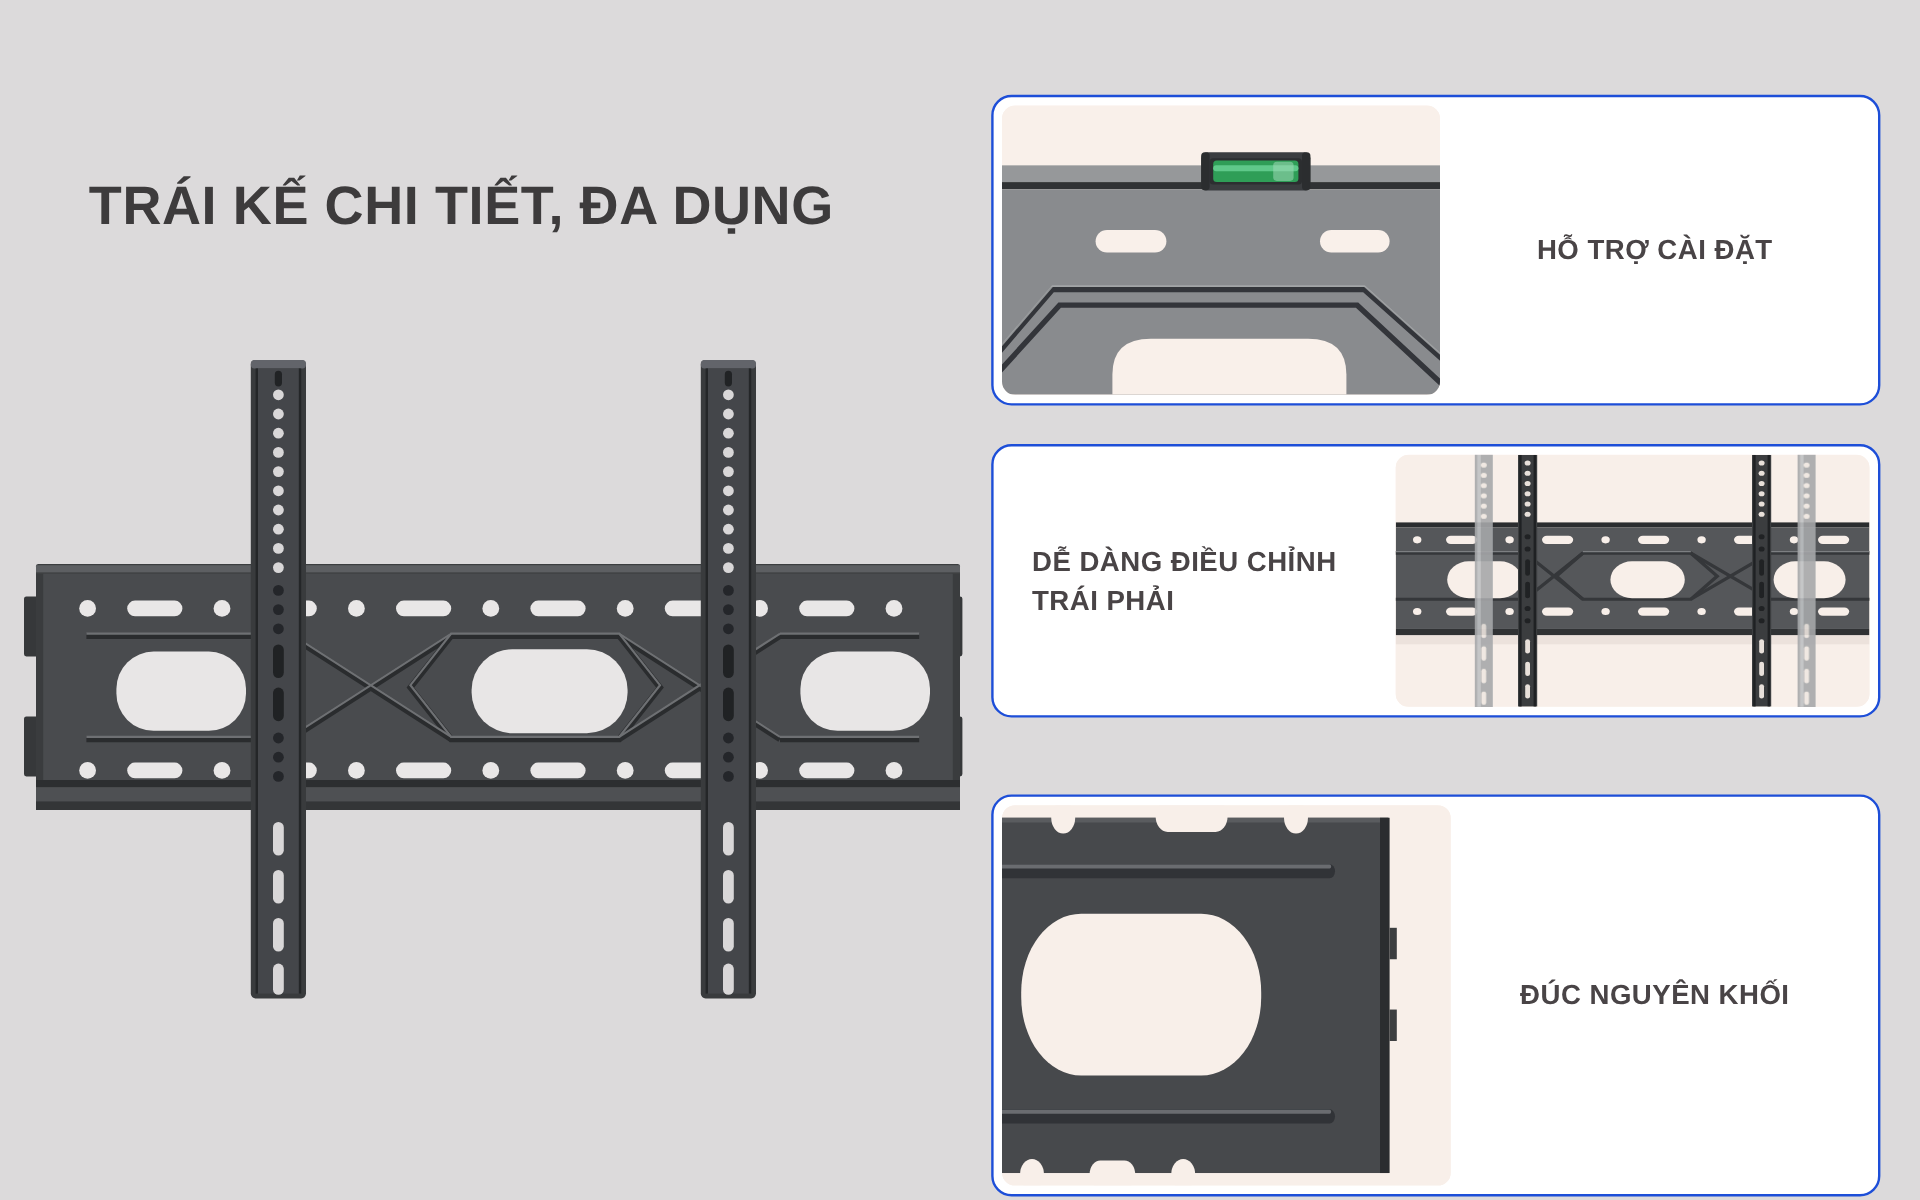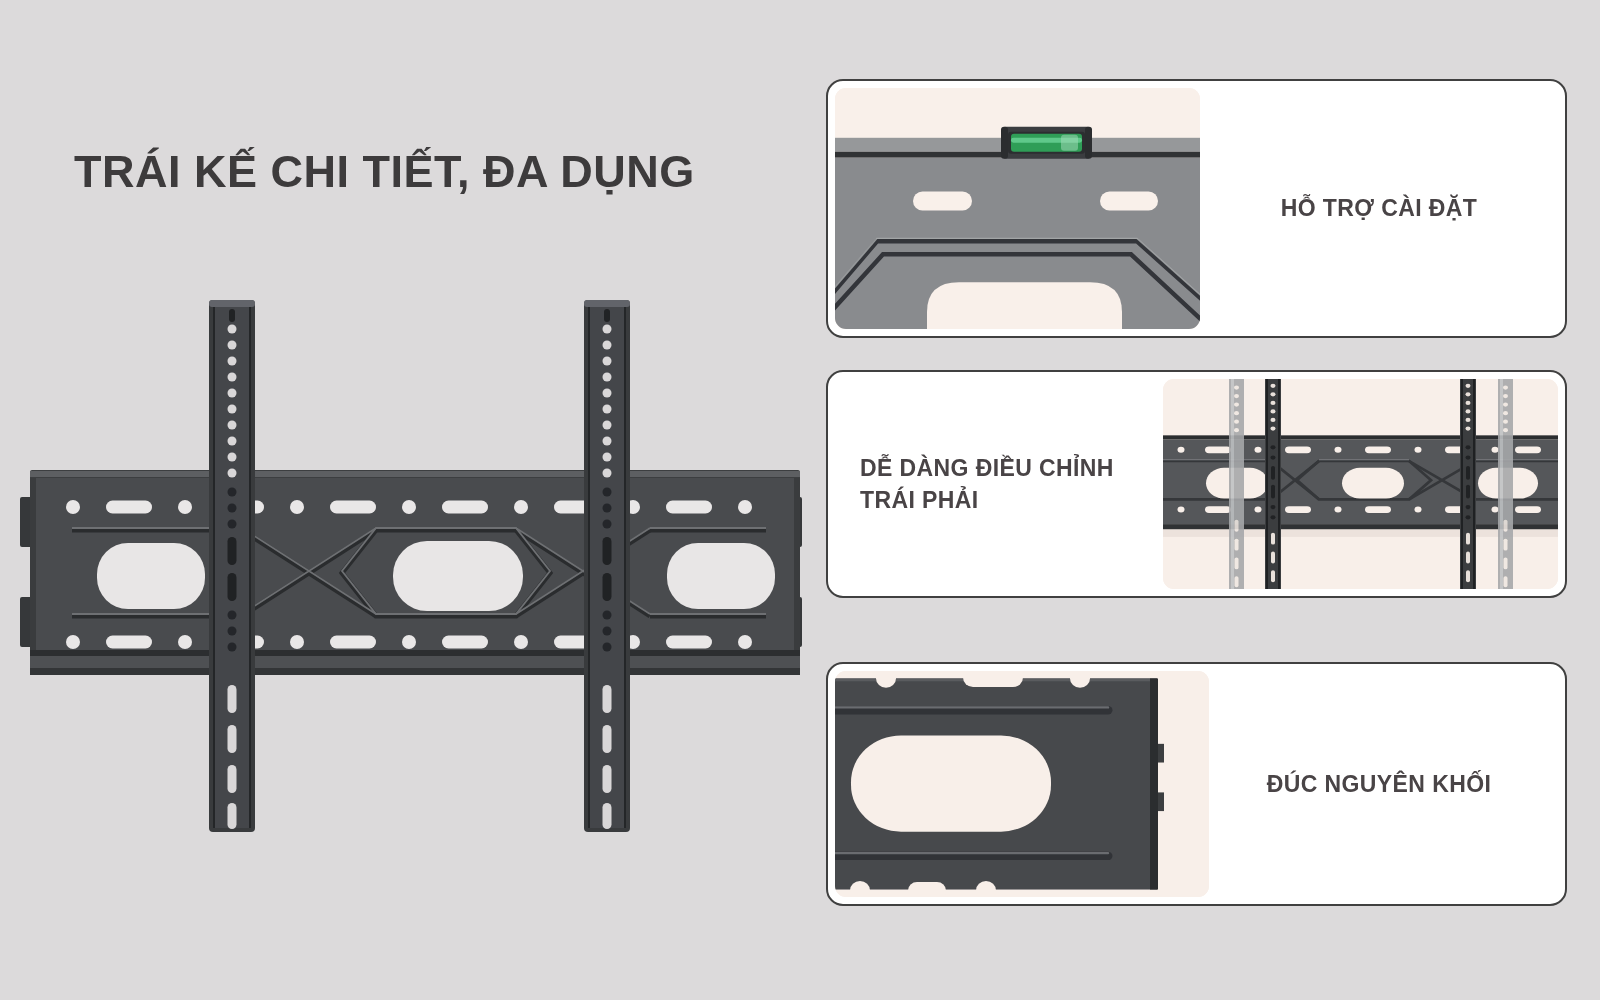--- a/index.html
+++ b/index.html
@@ -9,26 +9,26 @@
     font-family:"Liberation Sans", sans-serif;
   }
   .page-title {
     position:absolute; left:74px; top:146px;
     font-size:45px; font-weight:700; letter-spacing:0.5px;
     color:#3d3b3c; white-space:nowrap; transform:scaleX(1.0);
   }
   .product-img { position:absolute; left:10px; top:285px; width:800px; height:570px; }
   .card {
     position:absolute; left:826px; width:741px;
-    background:#ffffff; border:2px solid #404040; border-radius:17px;
+    background:#ffffff; border:2px solid #1d4ed8; border-radius:17px;
     box-sizing:border-box;
   }
   .card-1 { top:79px;  height:259px; }
   .card-2 { top:370px; height:228px;padding-left:45px; }
-  .card-3 { top:662px; height:244px;padding-left:40px; }
+  .card-3 { top:662px; height:335px;padding-left:40px; }
   .card-img {
     position:absolute; top:7px; bottom:7px;
     background:#f9f0ea; border-radius:11px; overflow:hidden;
   }
   .card-img svg { display:block; width:100%; height:100%; }
   .card-1 .card-img { left:7px;  width:365px; }
   .card-2 .card-img { right:7px; width:395px; }
   .card-3 .card-img { left:7px;  width:374px; }
   .card-label {
     position:absolute; top:0; bottom:0;

